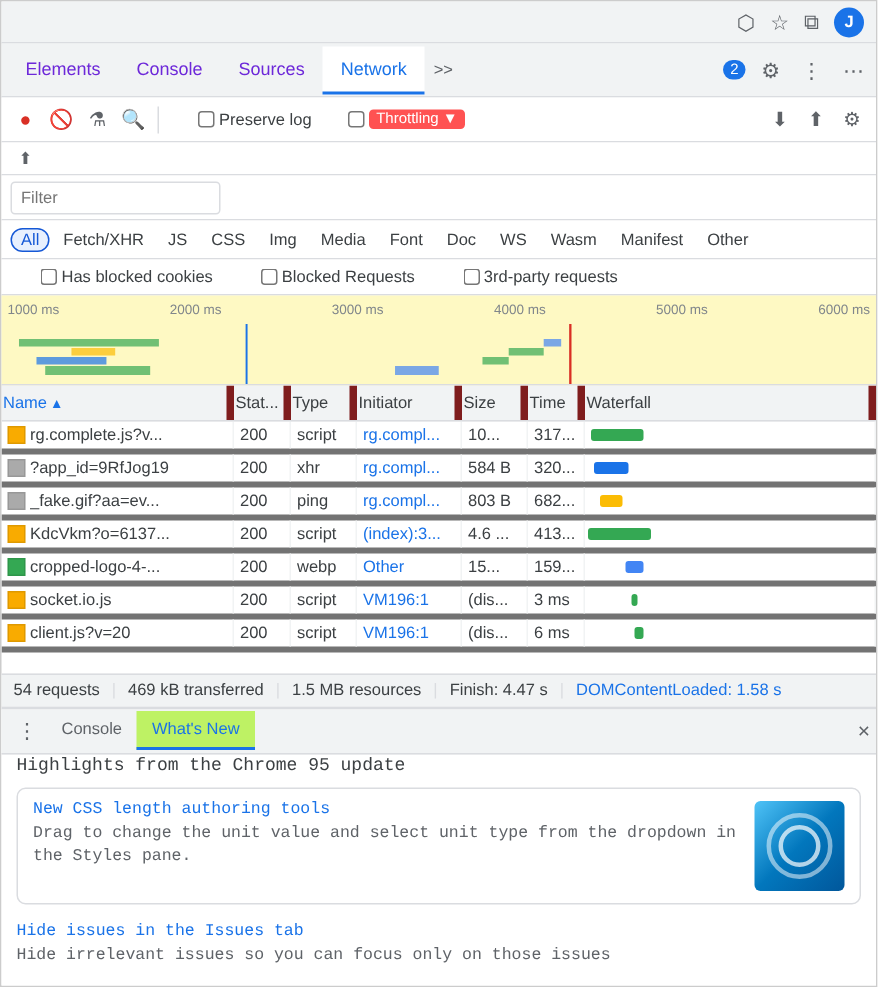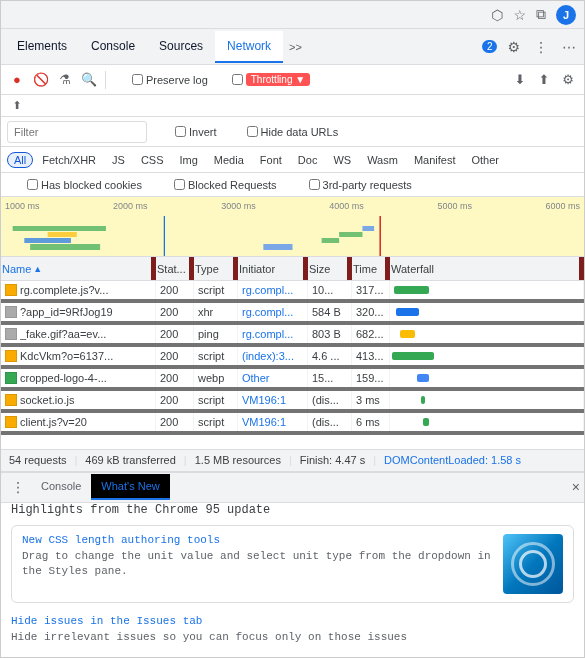--- a/index.html
+++ b/index.html
@@ -54,21 +54,21 @@
       display: flex;
       align-items: center;
       background: #f1f3f4;
       border-bottom: 1px solid #dadce0;
       height: 36px;
       padding: 0 4px;
     }
     .tab-item {
       padding: 8px 12px;
       font-size: 12px;
-      color: #0f172a;
+      color: #6d28d9;
       cursor: pointer;
       border-bottom: 2px solid transparent;
       white-space: nowrap;
     }
     .tab-item.active {
       color: #1a73e8;
       border-bottom: 2px solid #1a73e8;
       background: #fff;
     }
     .tab-more {
@@ -331,21 +331,21 @@
     .bottom-tab {
       padding: 6px 10px;
       font-size: 11px;
       color: #5f6368;
       cursor: pointer;
       border-bottom: 2px solid transparent;
     }
     .bottom-tab.active {
       color: #1a73e8;
       border-bottom: 2px solid #1a73e8;
-      background: #000000;
+      background: #bef264;
     }
     .bottom-tab-icons {
       margin-left: auto;
       display: flex; align-items: center; gap: 4px;
     }
     .bottom-panel-content {
       padding: 0 10px;
       flex: 1;
       font-family: Liberation Mono, monospace;
     }
@@ -462,30 +462,20 @@
       <div class="toolbar-btn">⚙</div>
     </div>
   </div>
 
   <div style="display:flex;align-items:center;padding:2px 6px;background:#fff;border-bottom:1px solid #dadce0;height:22px;">
     <div class="toolbar-btn" style="font-size:11px;">⬆</div>
   </div>
 
   <div class="filter-row">
     <input class="filter-input" type="text" placeholder="Filter" style="">
-    <div class="filter-check-group">
-      <label class="checkbox-label">
-        <input type="checkbox" style="">
-        <span>Invert</span>
-      </label>
-      <label class="checkbox-label">
-        <input type="checkbox" style="">
-        <span>Hide data URLs</span>
-      </label>
-    </div>
   </div>
 
   <div class="type-filter-row" id="type-filter-row">
       <div class="type-btn active">All</div>
       <div class="type-btn">Fetch/XHR</div>
       <div class="type-btn">JS</div>
       <div class="type-btn">CSS</div>
       <div class="type-btn">Img</div>
       <div class="type-btn">Media</div>
       <div class="type-btn">Font</div>

